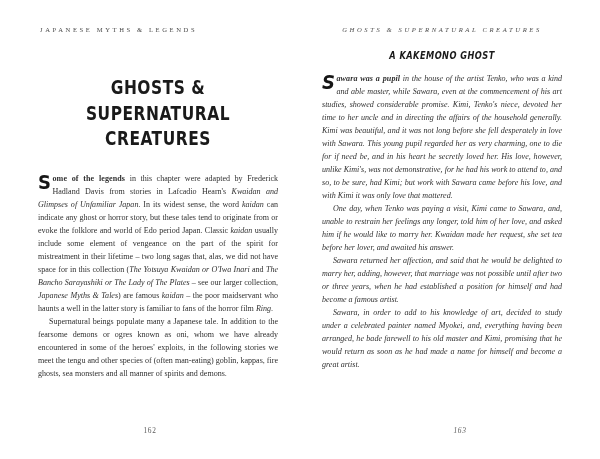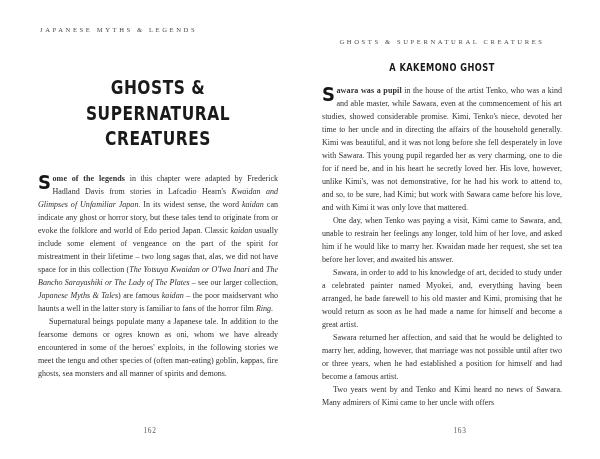--- a/index.html
+++ b/index.html
@@ -24,21 +24,21 @@
   }
 
   .page {
     position: relative;
     width: 300px;
     height: 459px;
     box-sizing: border-box;
   }
 
   .page-left  { padding: 26px 22px 0 38px; }
-  .page-right { padding: 38px 38px 0 22px; }
+  .page-right { padding: 26px 38px 0 22px; font-style: italic; }
 
   .running-head {
     font-family: "Liberation Serif", serif;
     font-size: 6.6px;
     letter-spacing: 2.6px;
     color: #4a4a4a;
     text-transform: uppercase;
     white-space: nowrap;
   }
   .running-head.left  { text-align: left; padding-left: 2px; }
@@ -150,26 +150,23 @@
     <h2 class="story-title">A KAKEMONO GHOST</h2>
 
     <div class="body-block right-col">
       <p class="para first">
         <span class="dropcap">S</span><span class="opening-run">awara was a pupil</span><span> in the house of the artist Tenko, who was a kind and able master, while Sawara, even at the commencement of his art studies, showed considerable promise. Kimi, Tenko's niece, devoted her time to her uncle and in directing the affairs of the household generally. Kimi was beautiful, and it was not long before she fell desperately in love with Sawara. This young pupil regarded her as very charming, one to die for if need be, and in his heart he secretly loved her. His love, however, unlike Kimi's, was not demonstrative, for he had his work to attend to, and so, to be sure, had Kimi; but work with Sawara came before his love, and with Kimi it was only love that mattered.</span>
       </p>
       <p class="para">
         <span>One day, when Tenko was paying a visit, Kimi came to Sawara, and, unable to restrain her feelings any longer, told him of her love, and asked him if he would like to marry her. Kwaidan made her request, she set tea before her lover, and awaited his answer.</span>
       </p>
       <p class="para">
-        <span>Sawara, in order to add to his knowledge of art, decided to study under a celebrated painter named Myokei, and, everything having been arranged, he bade farewell to his old master and Kimi, promising that he would return as soon as he had made a name for himself and become a great artist.</span>
-      </p>
-      <p class="para">
         <span>Sawara returned her affection, and said that he would be delighted to marry her, adding, however, that marriage was not possible until after two or three years, when he had established a position for himself and had become a famous artist.</span>
       </p>
       <p class="para">
-        <span>Two years went by and Tenko and Kimi heard no news of Sawara. Many admirers of Kimi came to her uncle with offers</span>
+        <span>Sawara, in order to add to his knowledge of art, decided to study under a celebrated painter named Myokei, and, everything having been arranged, he bade farewell to his old master and Kimi, promising that he would return as soon as he had made a name for himself and become a great artist.</span>
       </p>
     </div>
 
     <div class="folio">163</div>
   </div>
 
 </div>
 
 </body></html>

